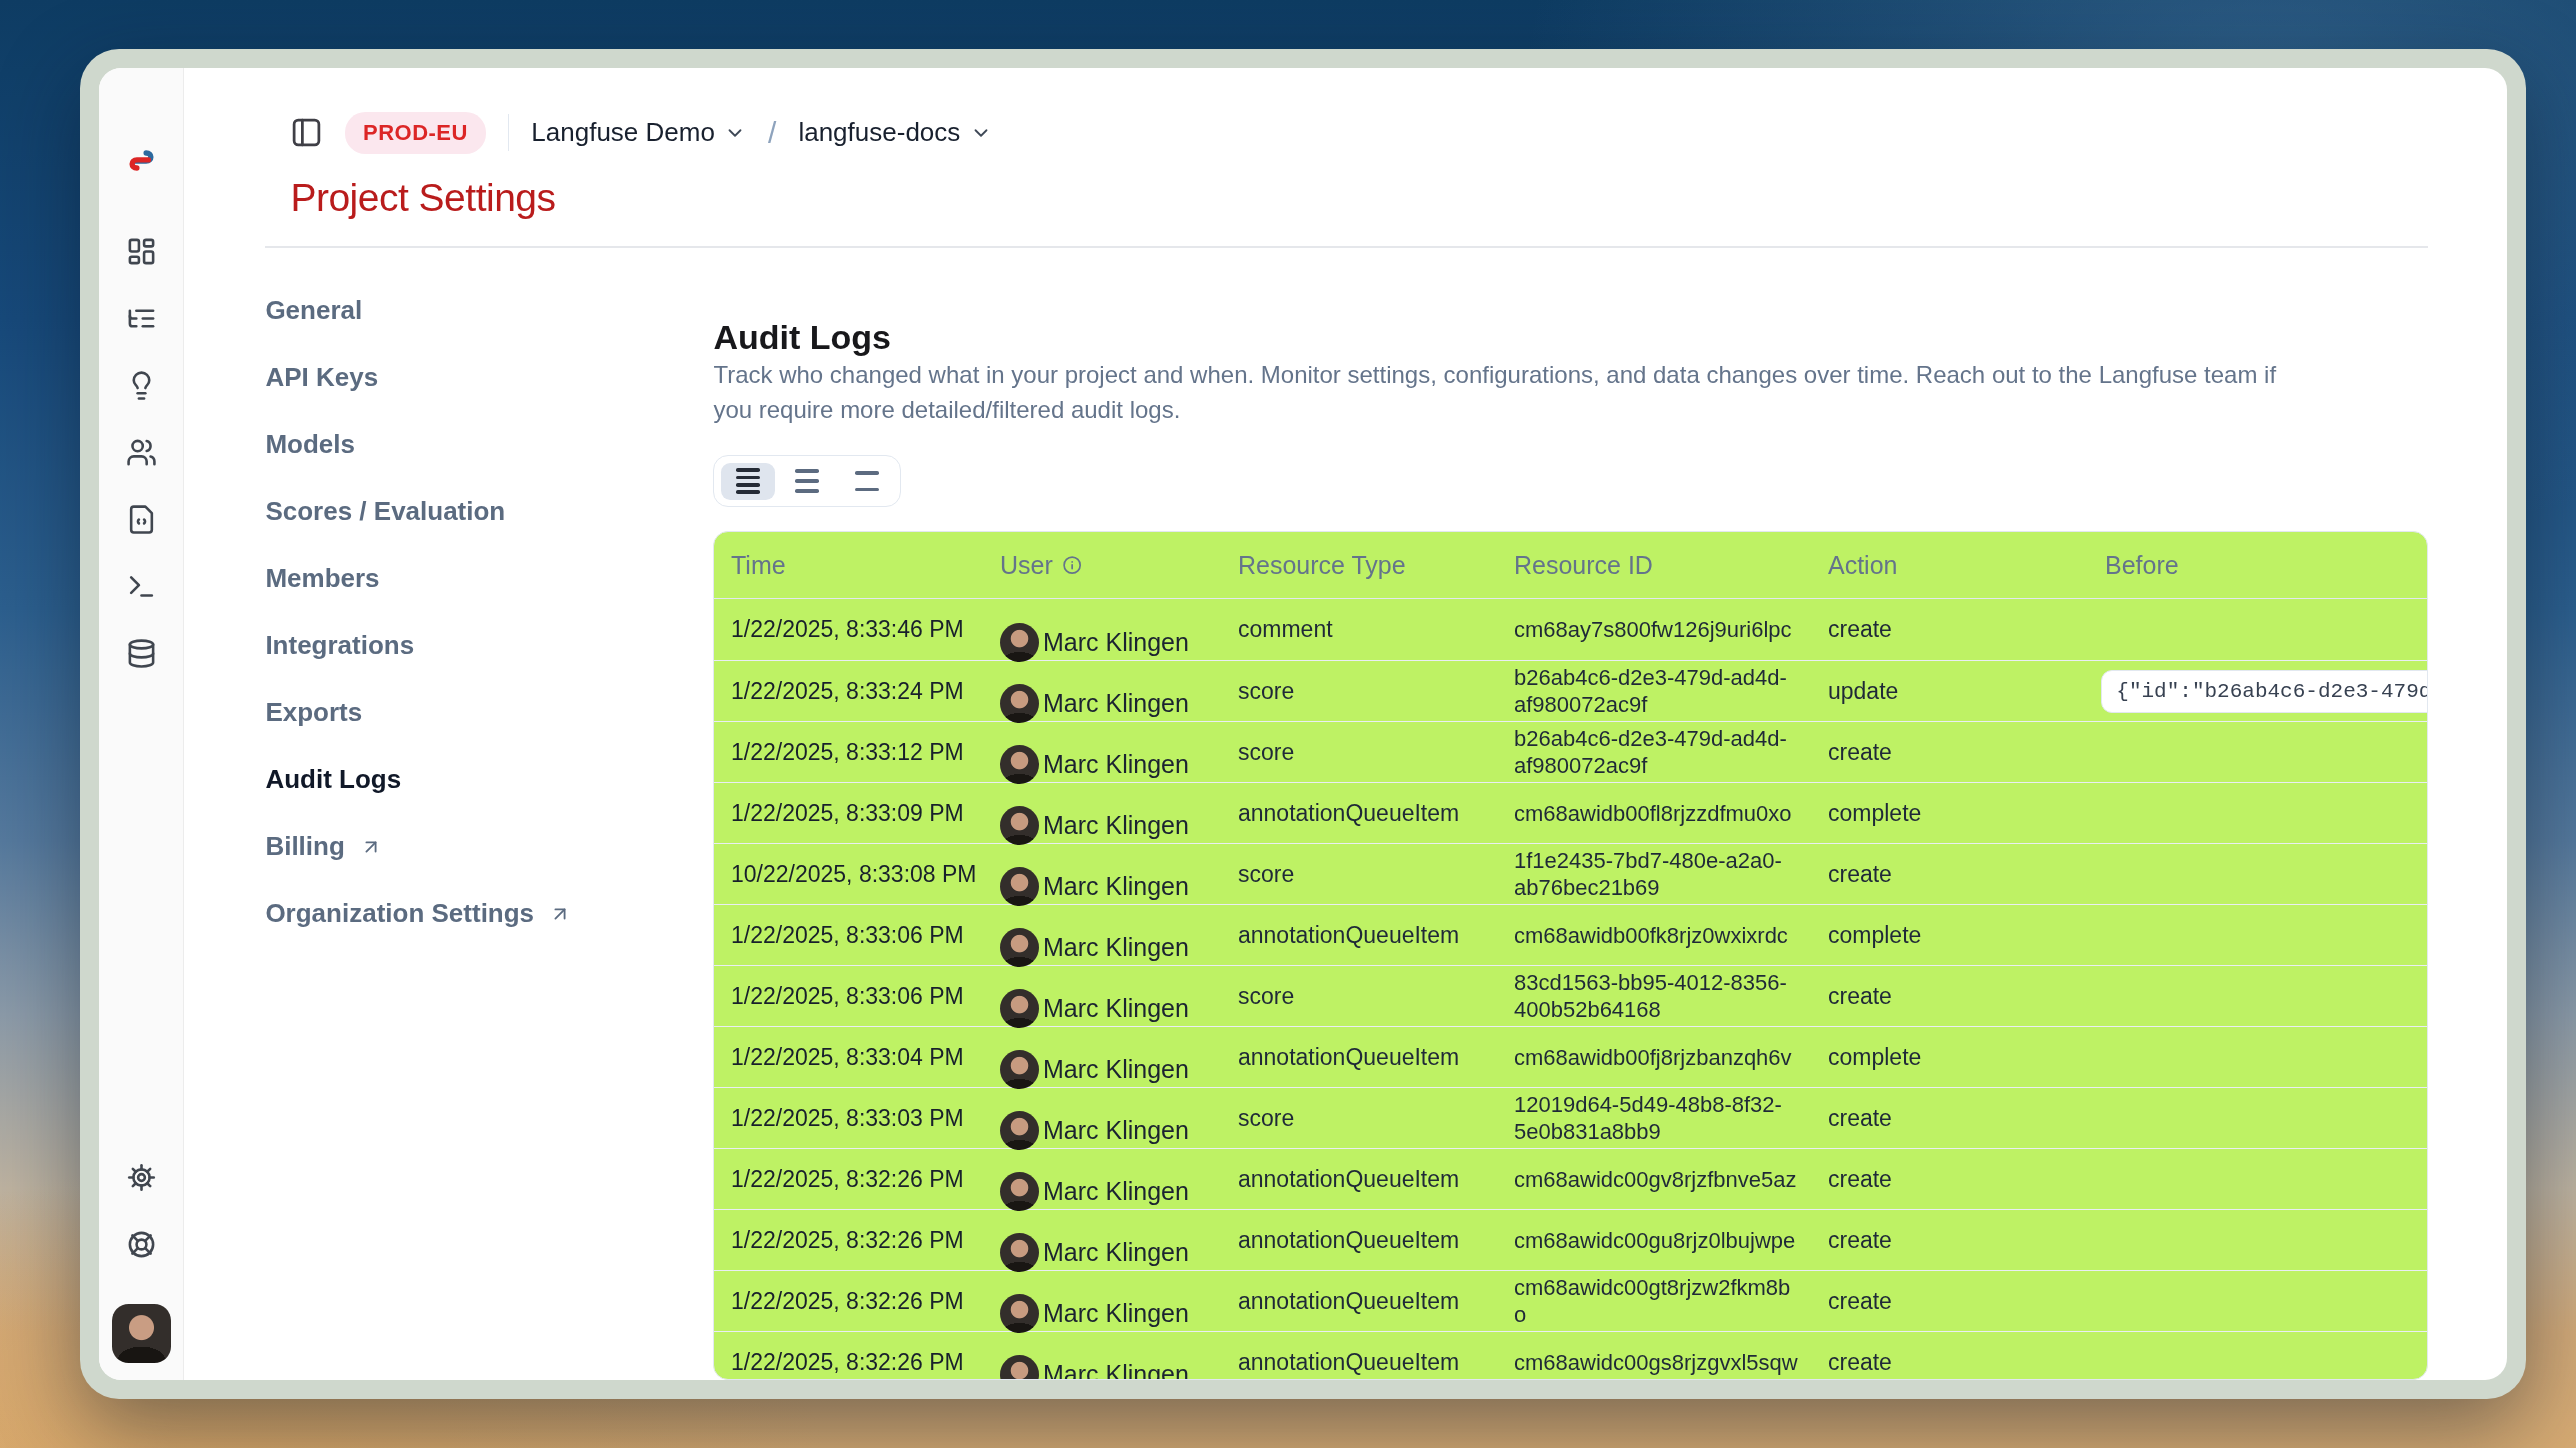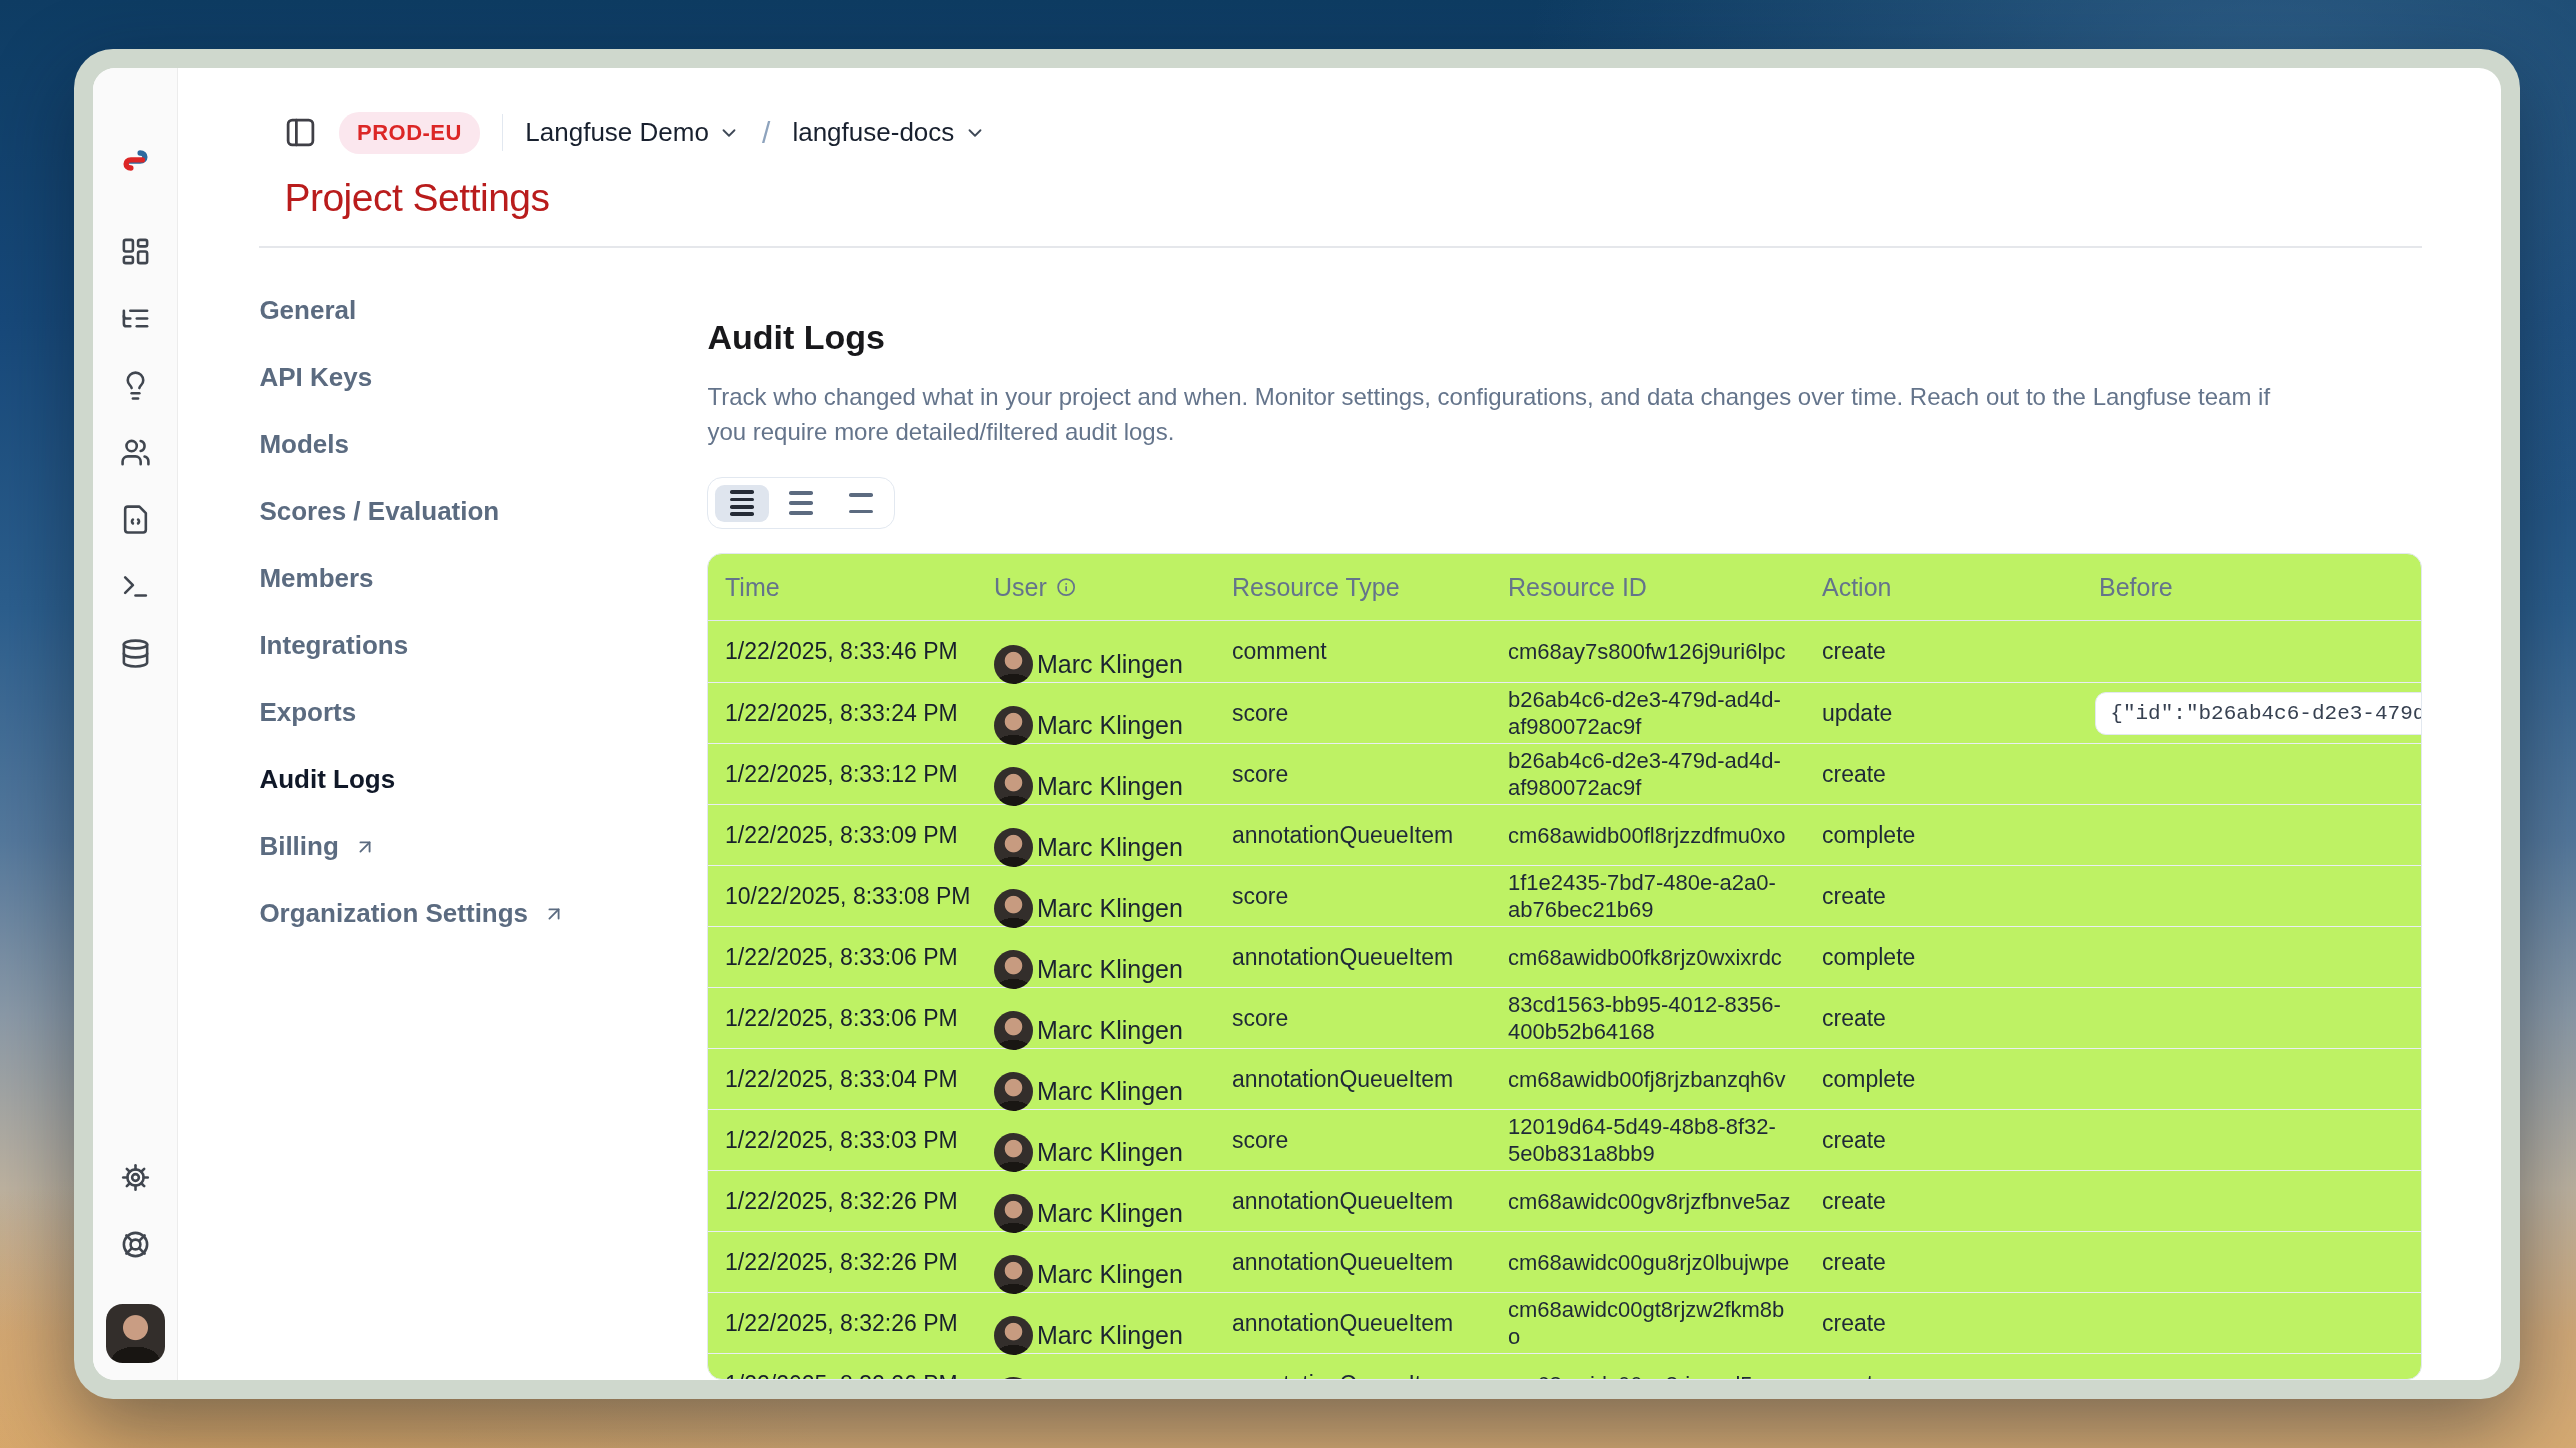--- a/index.html
+++ b/index.html
@@ -8,21 +8,21 @@
     font-family:"Liberation Sans","DejaVu Sans",sans-serif;
     background:
       radial-gradient(1202px 740px at 88% 6%, rgba(96,146,188,.38), transparent 62%),
       radial-gradient(925px 518px at 10% 102%, rgba(216,160,88,.45), transparent 62%),
       linear-gradient(180deg,#0e3c63 0%,#17497a 22%,#2c5f8e 42%,#55799d 58%,#8b9aa8 70%,#bdb2a0 82%,#d2a978 92%,#d6aa72 100%);
   }
   svg { display:block; }
 
   
   .window {
-    position:absolute; left:74px; top:49px; width:2446px; height:1350px;
+    position:absolute; left:80px; top:49px; width:2446px; height:1350px;
     background:#cfd8cd; border-radius:39px; padding:19.4px;
     box-shadow:0 28px 83px rgba(8,22,38,.45);
   }
   .window-inner {
     width:100%; height:100%; background:#fff; border-radius:22px;
     overflow:hidden; display:flex;
   }
 
   
   .rail {
@@ -66,21 +66,21 @@
   
   .settings-nav { width:448px; flex:0 0 auto;text-align:right; }
   .nav-item { display:flex; align-items:center; gap:15px; height:37px; margin-bottom:30px;
     font-size:26px; font-weight:600; color:#5b6b80; cursor:pointer; white-space:nowrap; }
   .nav-item.active { color:#101828; font-weight:700; }
   .nav-item svg { color:#5b6b80; }
 
   
   .audit { flex:1; min-width:0; display:flex; flex-direction:column; }
   .audit-h2 { font-size:34px; font-weight:700; color:#18181b; margin-top:26px; }
-  .audit-desc { margin-top:22px; font-size:24px; line-height:35px; color:#64748b; }
+  .audit-desc { font-size:24px; line-height:35px; color:#64748b; }
   .audit-desc span { display:block; white-space:nowrap; }
 
   .toggle-group { margin-top:28px; display:inline-flex; gap:5.5px; align-self:flex-start;
     border:1.8px solid #e2e8f0; border-radius:15px; padding:6.5px; background:#fff; }
   .toggle-btn { width:54px; height:37px; border-radius:9.2px; display:flex; flex-direction:column;
     align-items:center; justify-content:center; cursor:pointer; }
   .toggle-btn.active { background:#dfe5ee; }
   .toggle-btn .bar { width:24px; border-radius:1.8px; background:#5c6b80; }
   .toggle-btn.active .bar { background:#252b36; }
   .t-dense .bar { height:3.7px; margin:1.8px 0; }

